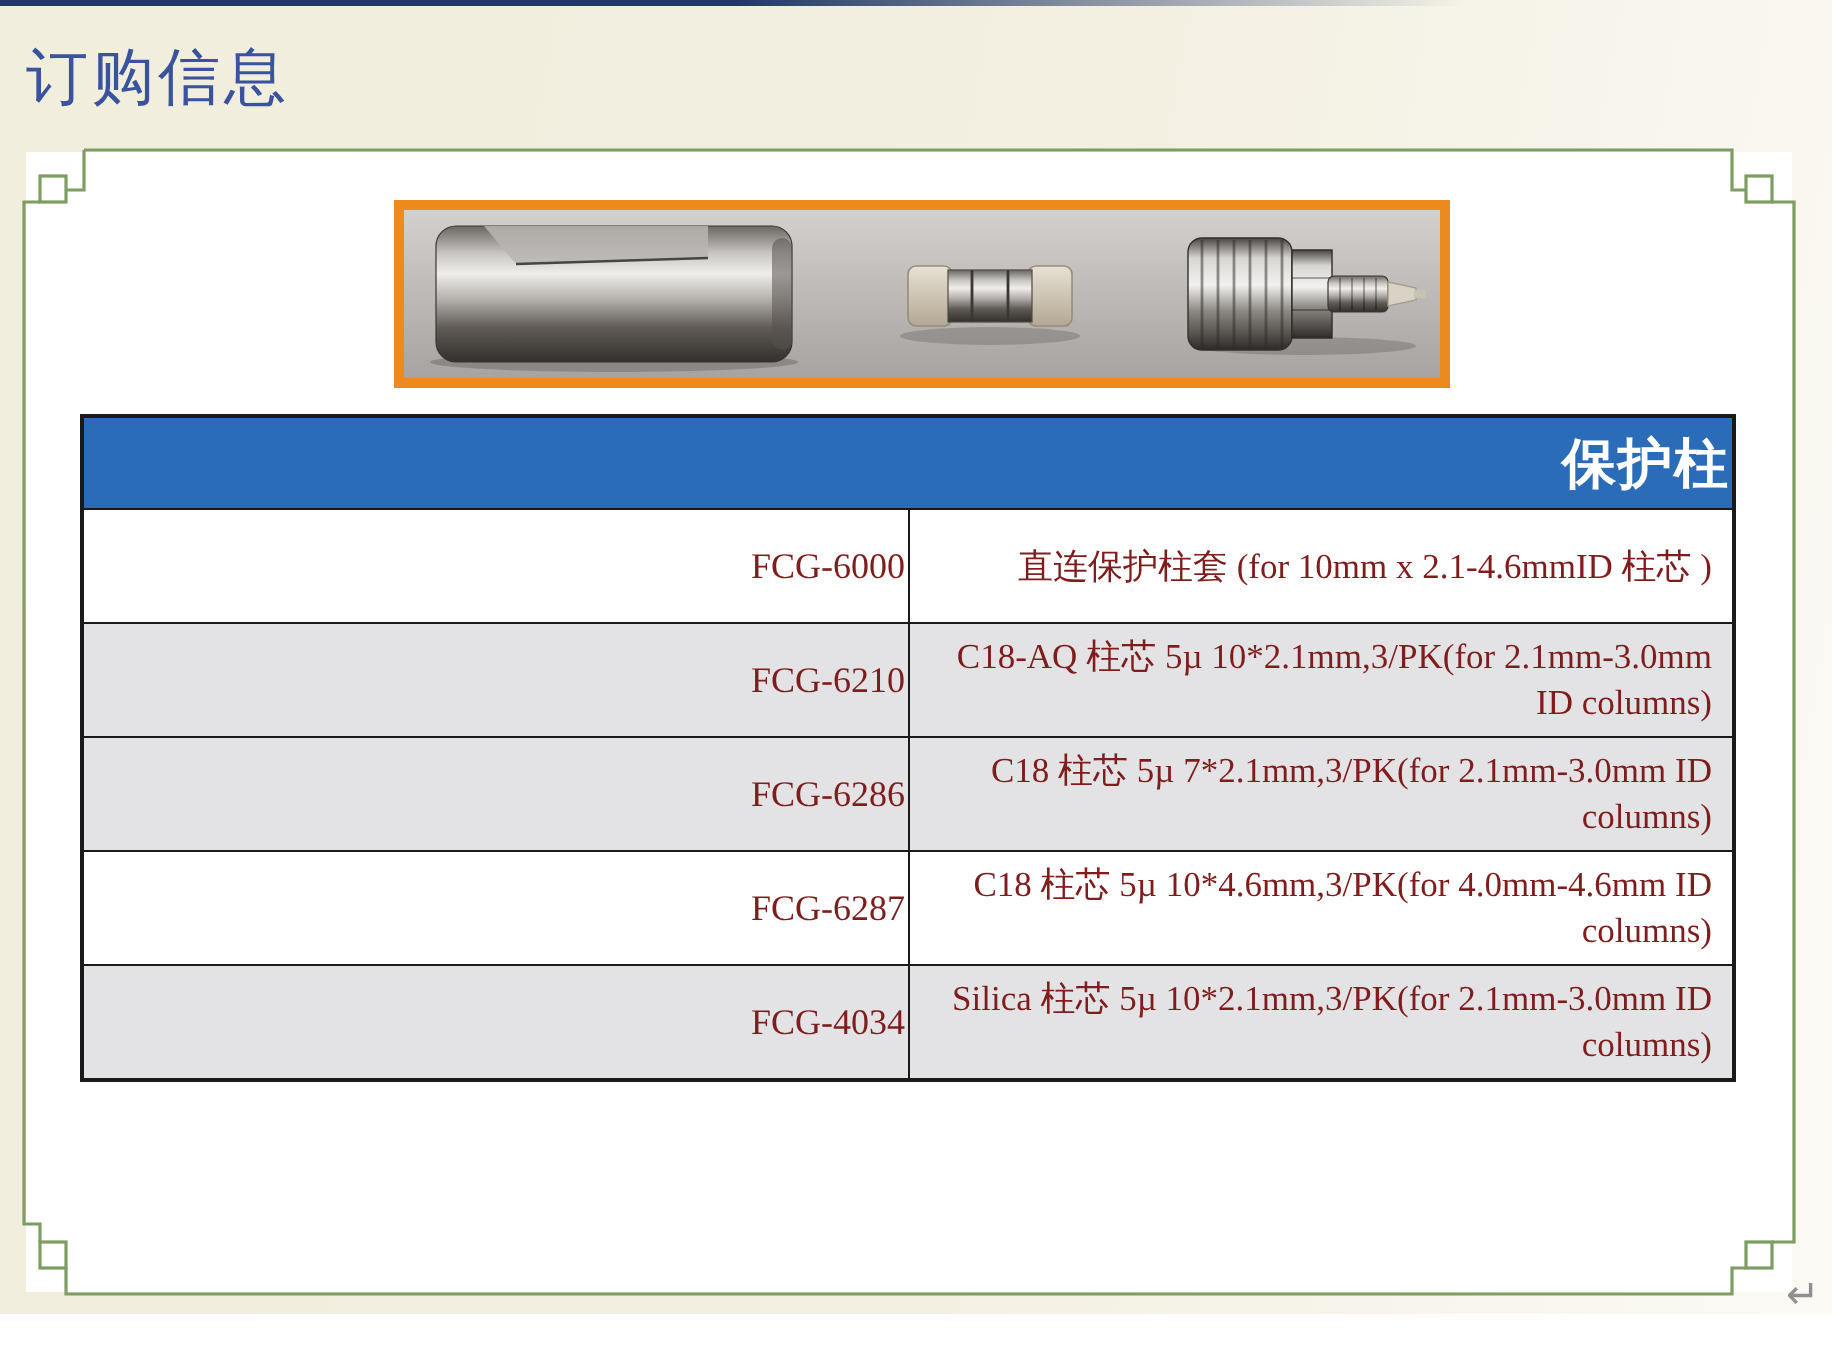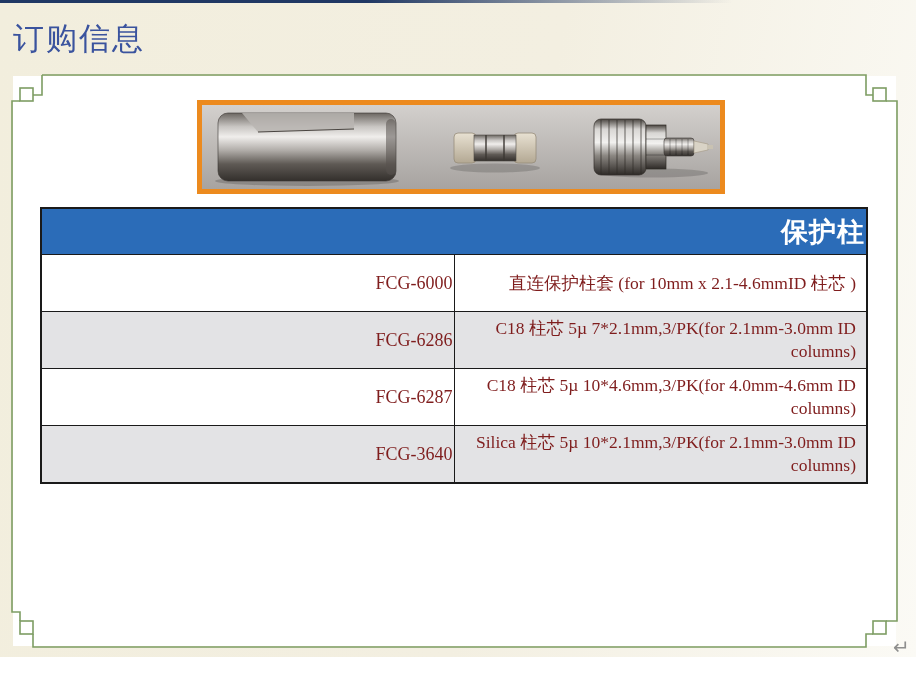--- a/index.html
+++ b/index.html
@@ -152,28 +152,32 @@
       <tr>
         <th colspan="2">保护柱</th>
       </tr>
     </thead>
     <tbody>
       <tr class="plain">
         <td class="code">FCG-6000</td>
         <td class="desc">直连保护柱套 (for 10mm x 2.1-4.6mmID 柱芯 )</td>
       </tr>
       <tr class="alt">
+        <td class="code">FCG-6210</td>
+        <td class="desc">C18-AQ 柱芯 5µ 10*2.1mm,3/PK(for 2.1mm-3.0mm ID columns)</td>
+      </tr>
+      <tr class="alt">
         <td class="code">FCG-6286</td>
         <td class="desc">C18 柱芯 5µ 7*2.1mm,3/PK(for 2.1mm-3.0mm ID columns)</td>
       </tr>
       <tr class="plain">
         <td class="code">FCG-6287</td>
         <td class="desc">C18 柱芯 5µ 10*4.6mm,3/PK(for 4.0mm-4.6mm ID columns)</td>
       </tr>
       <tr class="alt">
-        <td class="code">FCG-3640</td>
+        <td class="code">FCG-4034</td>
         <td class="desc">Silica 柱芯 5µ 10*2.1mm,3/PK(for 2.1mm-3.0mm ID columns)</td>
       </tr>
     </tbody>
   </table>
 
   <div class="return-mark">↵</div>
 </div>
 
 </body></html>

